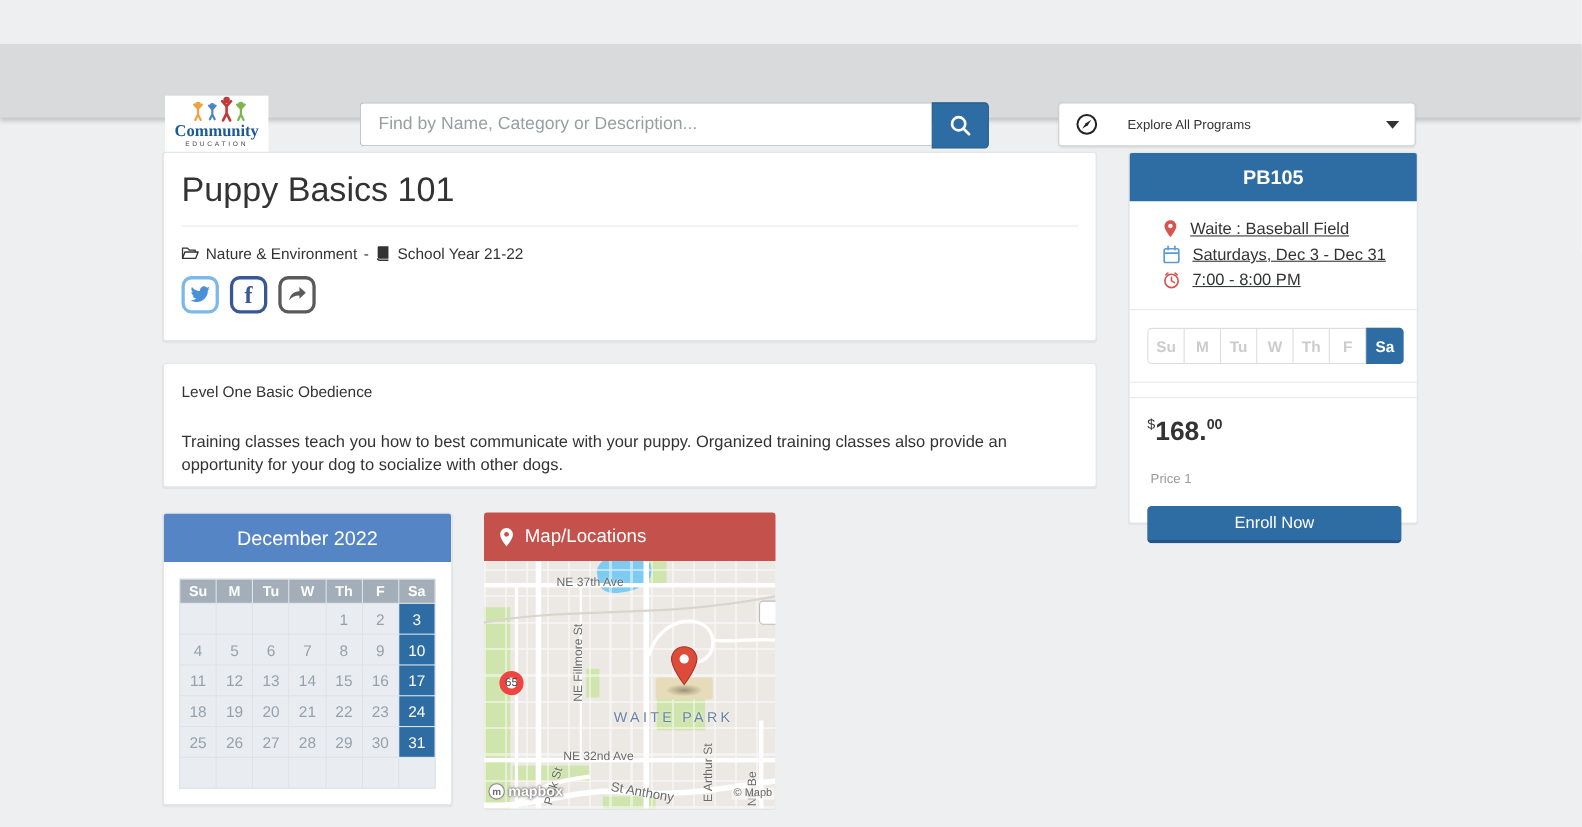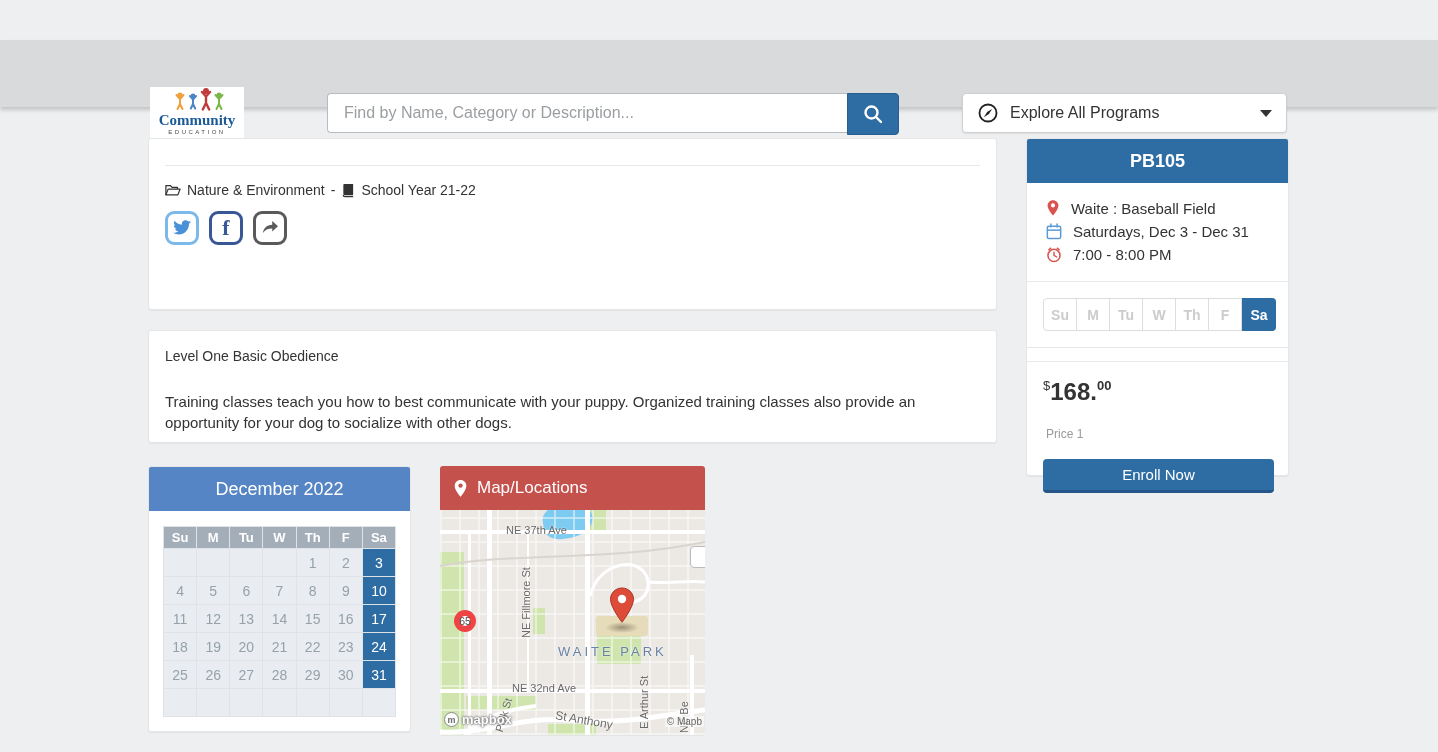--- a/index.html
+++ b/index.html
@@ -26,21 +26,21 @@
   .search-input{width:520px;height:40px;box-sizing:border-box;border:1px solid #b9bcbe;
                 border-right:none;border-radius:4px 0 0 4px;padding:0 16px;font-size:16px;
                 color:#444;outline:none;font-family:inherit;}
   .search-input::placeholder{color:#9a9ea1;}
   .search-btn{width:50px;height:40px;background:#2e6da4;border:1px solid #265e8f;
               border-radius:0 4px 4px 0;display:flex;align-items:center;justify-content:center;
               cursor:pointer;}
   .explore-dd{position:absolute;left:962px;top:53px;width:325px;height:40px;background:#fff;
               border:1px solid #cfcfcf;border-radius:4px;box-sizing:border-box;display:flex;
               align-items:center;padding:0 14px;cursor:pointer;box-shadow:0 1px 2px rgba(0,0,0,.08);}
-  .explore-label{font-size:16px;color:#333;margin-left:11px;flex:1;}
+  .explore-label{font-size:12px;color:#333;margin-left:26px;flex:1;}
   .caret{width:0;height:0;border-left:6px solid transparent;border-right:6px solid transparent;
          border-top:7px solid #333;}
   
   .card{position:absolute;background:#fff;border:1px solid #e4e6e8;border-radius:3px;
         box-shadow:0 1px 1px rgba(0,0,0,.05);box-sizing:border-box;}
   .card-title{left:148px;top:138px;width:849px;height:172px;padding:14px 16px;}
   .prog-title{font-size:31px;color:#333;line-height:40px;}
   .title-hr{border:none;border-top:1px solid #e8e8e8;margin:12px 0 16px 0;}
   .cat-row{display:flex;align-items:center;gap:6px;font-size:14px;color:#333;}
   .cat-link{cursor:pointer;}
@@ -100,21 +100,21 @@
              justify-content:center;font-size:9px;color:#6e6e6e;font-weight:bold;}
   .mb-text{font-size:13px;font-weight:bold;color:#fff;
            text-shadow:0 0 1px #777,0 0 2px #777,0 0 3px #777;}
   .map-attr{position:absolute;right:1px;top:206px;font-size:10px;color:#666;
             background:rgba(255,255,255,.55);padding:0 2px;}
   .map-ctrl{position:absolute;right:-7px;top:36px;width:20px;height:20px;background:#fff;
             border:1px solid #bbb;border-radius:4px;cursor:pointer;}
   
   .card-side{left:1026px;top:138px;width:263px;height:338px;}
   .side-head{background:#2e6da4;font-weight:bold;border-radius:2px 2px 0 0;}
-  .side-details{padding:16px 18px 12px 19px;}
+  .side-details{padding:16px 18px 12px 30px;text-decoration:underline;}
   .detail-row{display:flex;align-items:center;gap:11px;margin-bottom:6px;font-size:15px;
               color:#333;}
   .side-hr{border:none;border-top:1px solid #e8e8e8;margin:0;}
   .dsel-wrap{padding:16px;}
   .dsel{display:flex;border:1px solid #ddd;border-radius:4px;width:231px;}
   .dsel-item{width:33px;height:31px;display:flex;align-items:center;justify-content:center;
              font-size:14px;font-weight:bold;color:#ccc;border-right:1px solid #ddd;
              cursor:pointer;}
   .dsel-item:last-child{border-right:none;}
   .dsel-item.sel{background:#2e6da4;color:#fff;border-radius:0 4px 4px 0;margin:-1px -1px -1px 0;
@@ -165,20 +165,21 @@
       <svg width="22" height="22" viewBox="0 0 24 24">
         <circle cx="12" cy="12" r="9.3" fill="none" stroke="#222" stroke-width="2"></circle>
         <path d="M16.5 7.5 L11 11 L7.5 16.5 L13 13 Z" fill="#222"></path>
       </svg>
       <span class="explore-label">Explore All Programs</span>
       <span class="caret"></span>
     </div>
   </div>
 
   <div class="card card-title">
+    <div class="prog-title">Puppy Basics 101</div>
     <hr class="title-hr">
     <div class="cat-row">
       <svg width="16" height="14" viewBox="0 0 18 15">
         <path d="M1 13 V2.5 H6 L8 4.5 H14 V6.5" fill="none" stroke="#333" stroke-width="1.4" stroke-linejoin="round"></path>
         <path d="M3.5 6.5 H17 L14.5 13 H1 Z" fill="none" stroke="#333" stroke-width="1.4" stroke-linejoin="round"></path>
       </svg>
       <span class="cat-link">Nature &amp; Environment</span>
       <span>-</span>
       <svg width="14" height="15" viewBox="0 0 15 16">
         <path d="M3.5 1 H13 V13 H4.5 A2 2 0 0 1 2.5 11 V2 A1 1 0 0 1 3.5 1 Z" fill="#333"></path>

